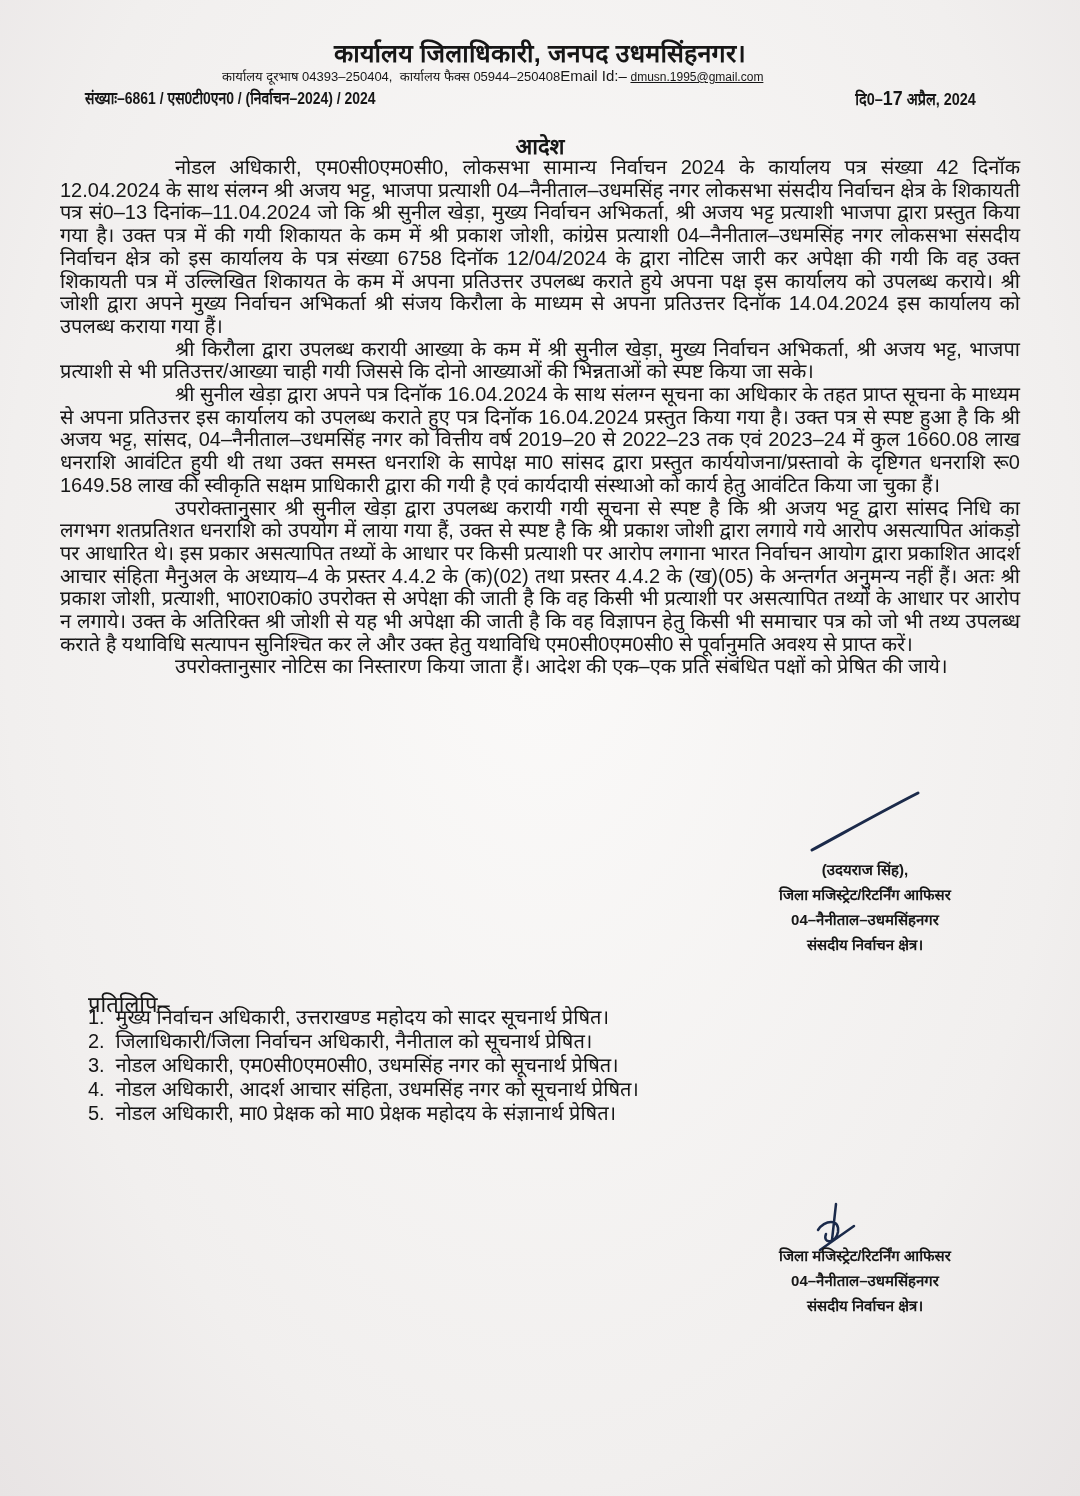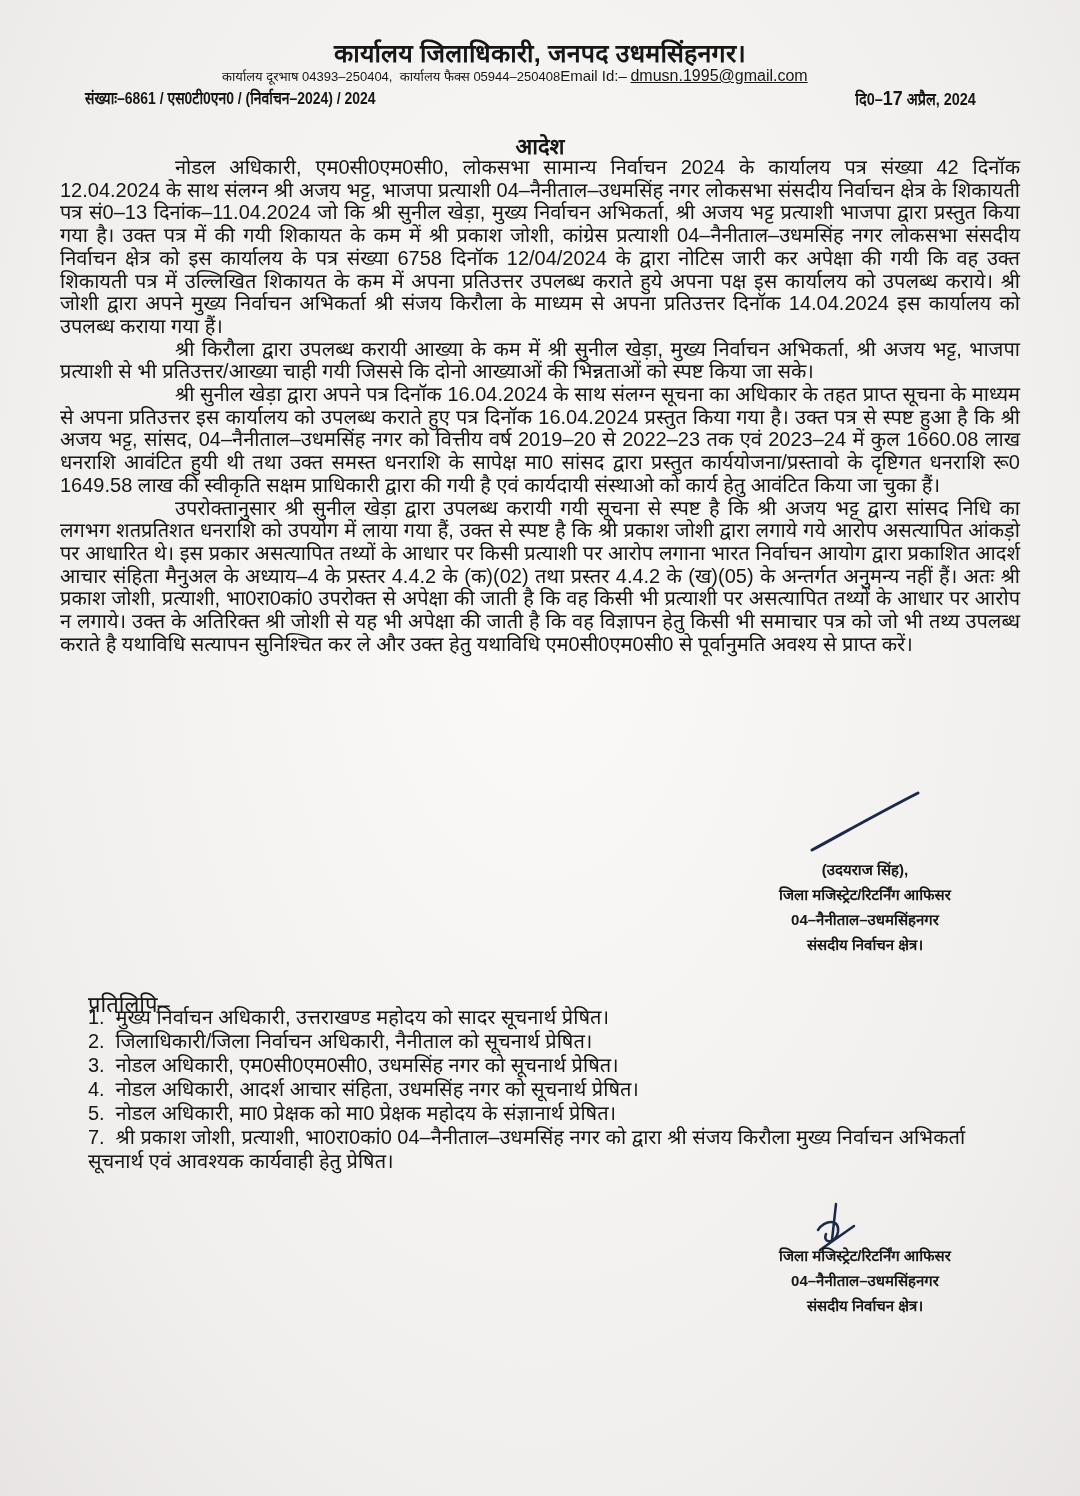--- a/index.html
+++ b/index.html
@@ -7,21 +7,21 @@
     width:1080px; height:1496px; overflow:hidden;
     background:#f3f1f0;
     background-image: radial-gradient(ellipse at 50% 40%, #fbfaf9 0%, #f1efee 70%, #e8e4e4 100%);
     font-family:"Liberation Sans", "DejaVu Sans", sans-serif;
     color:#161616;
     position:relative;
   }
   .page { position:absolute; left:0; top:0; width:1080px; height:1496px; }
   .hdr-title { position:absolute; top:35px; left:0; width:1080px; text-align:center; font-size:25px; font-weight:bold; letter-spacing:0.2px; }
   .hdr-contact { position:absolute; top:67px; left:222px; font-size:13px; font-family:"Liberation Sans Narrow","Liberation Sans",sans-serif; }
-  .hdr-contact .email { text-decoration:underline; font-size:16px; }
+  .hdr-contact .email { text-decoration:underline; font-size:12px; }
   .hdr-contact .em-label { font-size:15px; }
   .ref-no { position:absolute; top:86px; left:85px; font-size:17px; font-weight:bold; transform:scaleX(0.82); transform-origin:left; }
   .ref-date { position:absolute; top:86px; right:104px; font-size:17px; font-weight:bold; transform:scaleX(0.85); transform-origin:right; }
   .ref-date .day { font-size:21px; }
   .order-title { position:absolute; top:130px; left:0; width:1080px; text-align:center; font-size:22px; font-weight:bold; }
   .order-title span { text-underline-offset:4px; }
   .body {
     position:absolute; top:156px; left:60px; width:960px;
     font-size:20px; line-height:22.7px; text-align:justify;
   }
@@ -55,41 +55,41 @@
     <span>दि0–</span><span class="day">17</span><span> अप्रैल, 2024</span>
   </div>
 
   <div class="order-title"><span>आदेश</span></div>
 
   <div class="body">
     <p>नोडल अधिकारी, एम0सी0एम0सी0, लोकसभा सामान्य निर्वाचन 2024 के कार्यालय पत्र संख्या 42 दिनॉक 12.04.2024 के साथ संलग्न श्री अजय भट्ट, भाजपा प्रत्याशी 04–नैनीताल–उधमसिंह नगर लोकसभा संसदीय निर्वाचन क्षेत्र के शिकायती पत्र सं0–13 दिनांक–11.04.2024 जो कि श्री सुनील खेड़ा, मुख्य निर्वाचन अभिकर्ता, श्री अजय भट्ट प्रत्याशी भाजपा द्वारा प्रस्तुत किया गया है। उक्त पत्र में की गयी शिकायत के कम में श्री प्रकाश जोशी, कांग्रेस प्रत्याशी 04–नैनीताल–उधमसिंह नगर लोकसभा संसदीय निर्वाचन क्षेत्र को इस कार्यालय के पत्र संख्या 6758 दिनॉक 12/04/2024 के द्वारा नोटिस जारी कर अपेक्षा की गयी कि वह उक्त शिकायती पत्र में उल्लिखित शिकायत के कम में अपना प्रतिउत्तर उपलब्ध कराते हुये अपना पक्ष इस कार्यालय को उपलब्ध कराये। श्री जोशी द्वारा अपने मुख्य निर्वाचन अभिकर्ता श्री संजय किरौला के माध्यम से अपना प्रतिउत्तर दिनॉक 14.04.2024 इस कार्यालय को उपलब्ध कराया गया हैं।</p>
     <p>श्री किरौला द्वारा उपलब्ध करायी आख्या के कम में श्री सुनील खेड़ा, मुख्य निर्वाचन अभिकर्ता, श्री अजय भट्ट, भाजपा प्रत्याशी से भी प्रतिउत्तर/आख्या चाही गयी जिससे कि दोनो आख्याओं की भिन्नताओं को स्पष्ट किया जा सके।</p>
     <p>श्री सुनील खेड़ा द्वारा अपने पत्र दिनॉक 16.04.2024 के साथ संलग्न सूचना का अधिकार के तहत प्राप्त सूचना के माध्यम से अपना प्रतिउत्तर इस कार्यालय को उपलब्ध कराते हुए पत्र दिनॉक 16.04.2024 प्रस्तुत किया गया है। उक्त पत्र से स्पष्ट हुआ है कि श्री अजय भट्ट, सांसद, 04–नैनीताल–उधमसिंह नगर को वित्तीय वर्ष 2019–20 से 2022–23 तक एवं 2023–24 में कुल 1660.08 लाख धनराशि आवंटित हुयी थी तथा उक्त समस्त धनराशि के सापेक्ष मा0 सांसद द्वारा प्रस्तुत कार्ययोजना/प्रस्तावो के दृष्टिगत धनराशि रू0 1649.58 लाख की स्वीकृति सक्षम प्राधिकारी द्वारा की गयी है एवं कार्यदायी संस्थाओ को कार्य हेतु आवंटित किया जा चुका हैं।</p>
     <p>उपरोक्तानुसार श्री सुनील खेड़ा द्वारा उपलब्ध करायी गयी सूचना से स्पष्ट है कि श्री अजय भट्ट द्वारा सांसद निधि का लगभग शतप्रतिशत धनराशि को उपयोग में लाया गया हैं, उक्त से स्पष्ट है कि श्री प्रकाश जोशी द्वारा लगाये गये आरोप असत्यापित आंकड़ो पर आधारित थे। इस प्रकार असत्यापित तथ्यों के आधार पर किसी प्रत्याशी पर आरोप लगाना भारत निर्वाचन आयोग द्वारा प्रकाशित आदर्श आचार संहिता मैनुअल के अध्याय–4 के प्रस्तर 4.4.2 के (क)(02) तथा प्रस्तर 4.4.2 के (ख)(05) के अन्तर्गत अनुमन्य नहीं हैं। अतः श्री प्रकाश जोशी, प्रत्याशी, भा0रा0कां0 उपरोक्त से अपेक्षा की जाती है कि वह किसी भी प्रत्याशी पर असत्यापित तथ्यों के आधार पर आरोप न लगाये। उक्त के अतिरिक्त श्री जोशी से यह भी अपेक्षा की जाती है कि वह विज्ञापन हेतु किसी भी समाचार पत्र को जो भी तथ्य उपलब्ध कराते है यथाविधि सत्यापन सुनिश्चित कर ले और उक्त हेतु यथाविधि एम0सी0एम0सी0 से पूर्वानुमति अवश्य से प्राप्त करें।</p>
+    <p>उपरोक्तानुसार नोटिस का निस्तारण किया जाता हैं। आदेश की एक–एक प्रति संबंधित पक्षों को प्रेषित की जाये।</p>
   </div>
 
   <svg class="sig-line" style="left:800px; top:785px;" width="130" height="75">
     <path d="M12 65 C 40 50, 75 30, 118 8" stroke="#1b2a4a" stroke-width="3" fill="none" stroke-linecap="round"></path>
   </svg>
 
   <div class="sig-block sig1">
     <div>(उदयराज सिंह),</div>
     <div>जिला मजिस्ट्रेट/रिटर्निंग आफिसर</div>
     <div>04–नैनीताल–उधमसिंहनगर</div>
     <div>संसदीय निर्वाचन क्षेत्र।</div>
   </div>
 
   <div class="cc-title">प्रतिलिपि–</div>
   <ul class="cc-list">
     <li><span class="num">1.</span> <span>मुख्य निर्वाचन अधिकारी, उत्तराखण्ड महोदय को सादर सूचनार्थ प्रेषित।</span></li>
     <li><span class="num">2.</span> <span>जिलाधिकारी/जिला निर्वाचन अधिकारी, नैनीताल को सूचनार्थ प्रेषित।</span></li>
     <li><span class="num">3.</span> <span>नोडल अधिकारी, एम0सी0एम0सी0, उधमसिंह नगर को सूचनार्थ प्रेषित।</span></li>
     <li><span class="num">4.</span> <span>नोडल अधिकारी, आदर्श आचार संहिता, उधमसिंह नगर को सूचनार्थ प्रेषित।</span></li>
     <li><span class="num">5.</span> <span>नोडल अधिकारी, मा0 प्रेक्षक को मा0 प्रेक्षक महोदय के संज्ञानार्थ प्रेषित।</span></li>
-    <li><span class="num">7.</span> <span>श्री प्रकाश जोशी, प्रत्याशी, भा0रा0कां0 04–नैनीताल–उधमसिंह नगर को द्वारा श्री संजय किरौला मुख्य निर्वाचन अभिकर्ता सूचनार्थ एवं आवश्यक कार्यवाही हेतु प्रेषित।</span></li>
   </ul>
 
   <svg class="sig-line" style="left:810px; top:1200px;" width="50" height="55">
     <path d="M26 4 L 22 40 M 8 30 C 14 20, 30 18, 28 32 C 26 44, 12 44, 16 34 M 10 50 L 44 26" stroke="#1b2a4a" stroke-width="2.5" fill="none" stroke-linecap="round"></path>
   </svg>
 
   <div class="sig-block sig2">
     <div>जिला मजिस्ट्रेट/रिटर्निंग आफिसर</div>
     <div>04–नैनीताल–उधमसिंहनगर</div>
     <div>संसदीय निर्वाचन क्षेत्र।</div>

